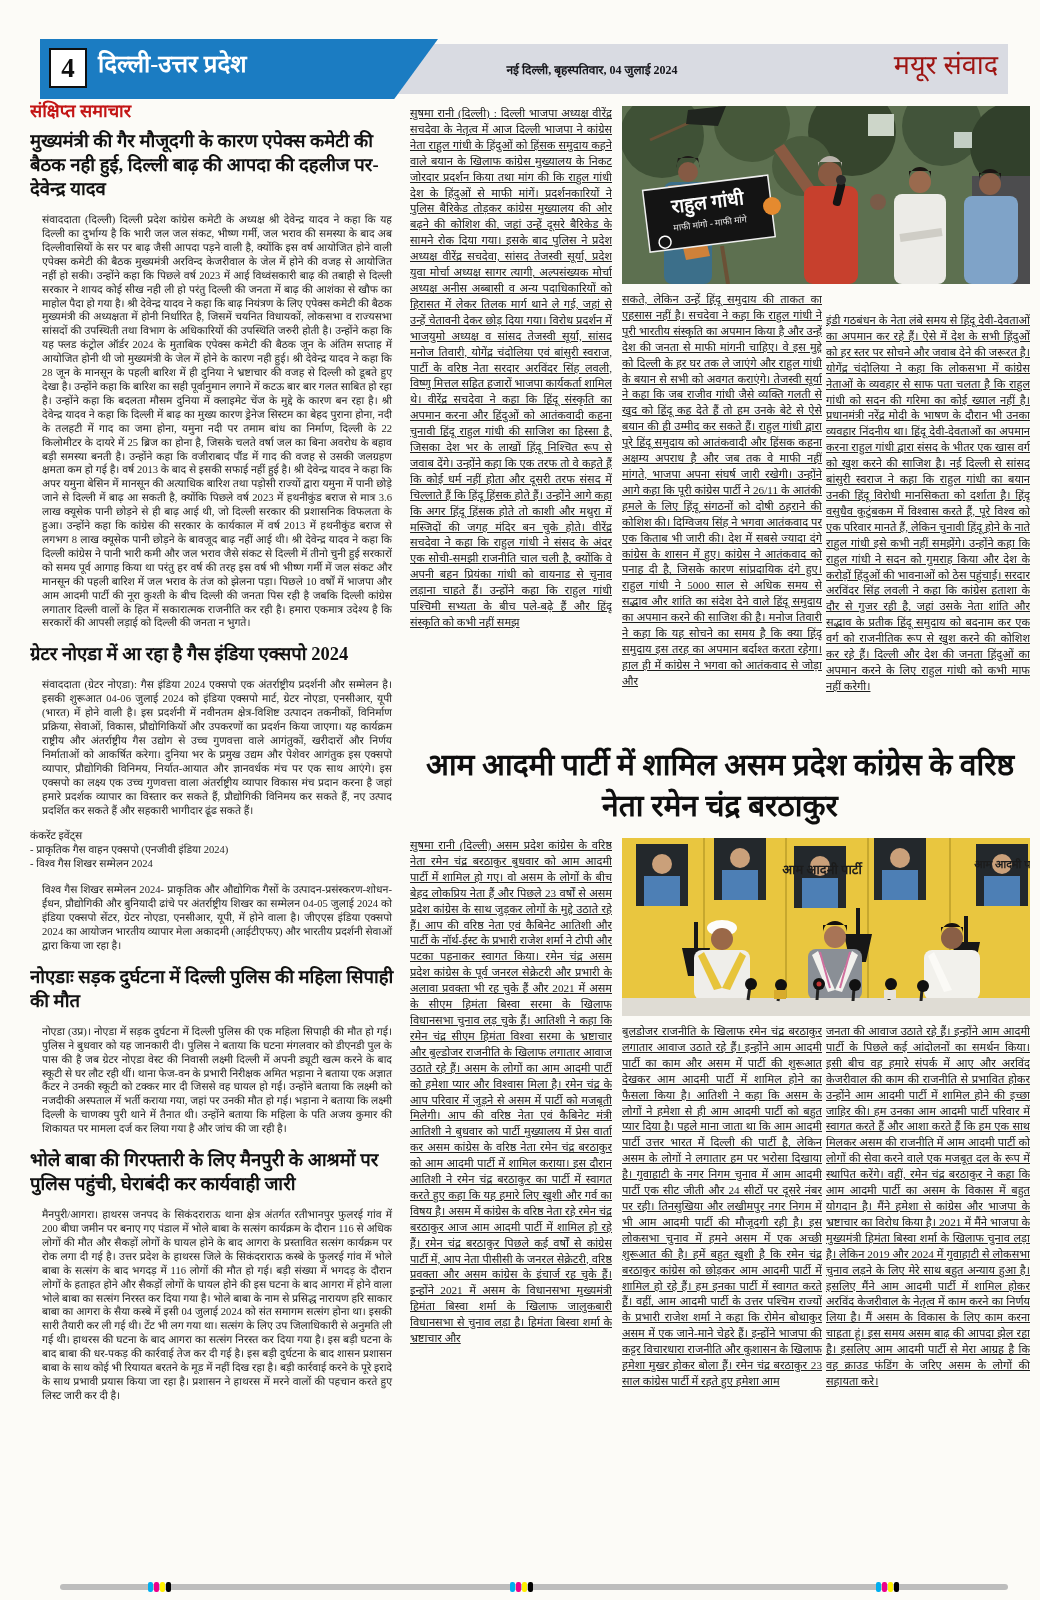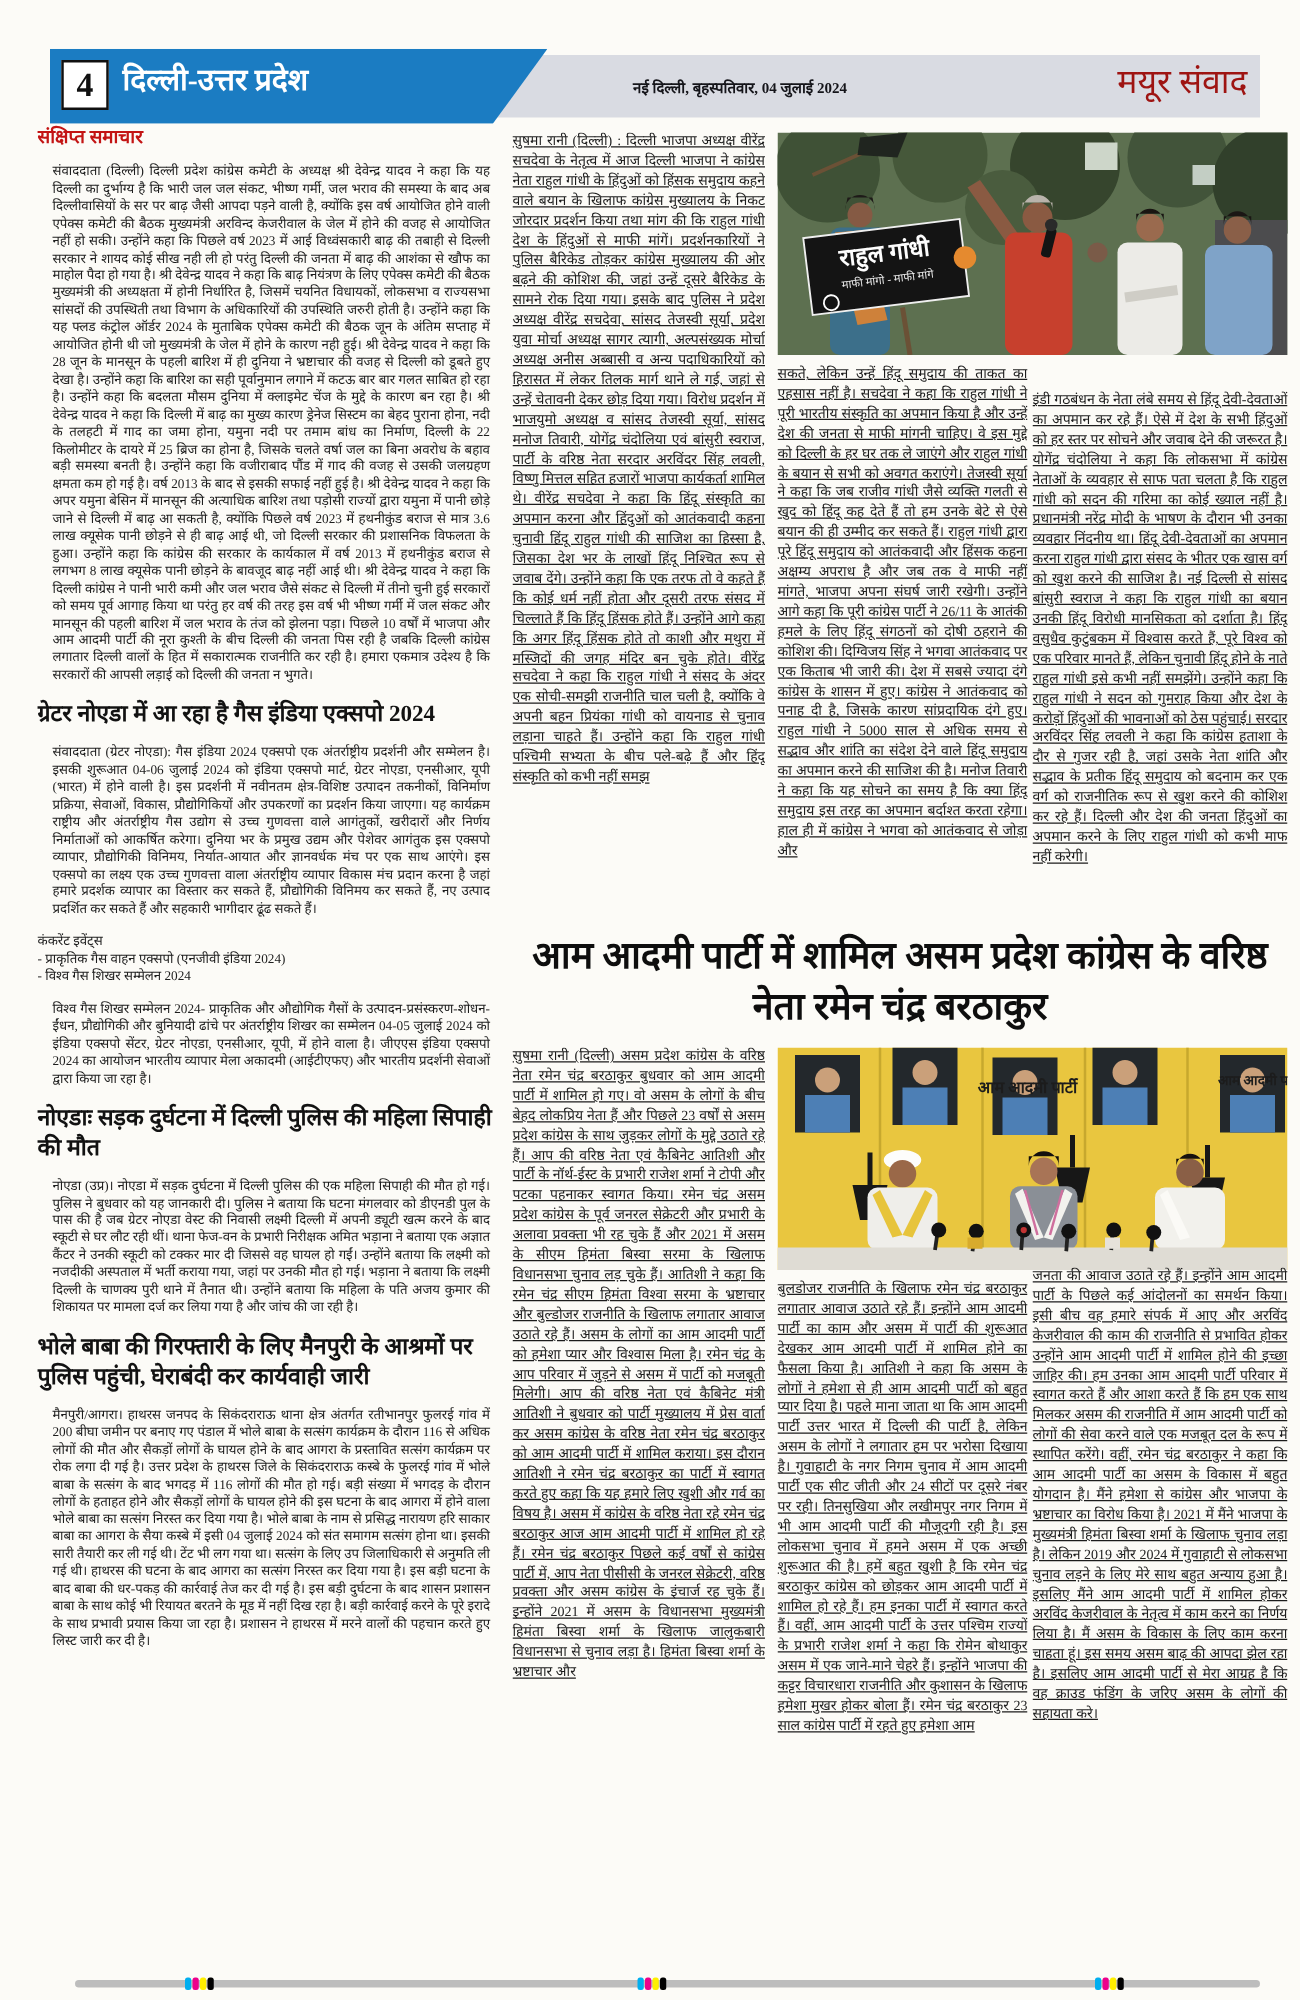--- a/index.html
+++ b/index.html
@@ -9,38 +9,38 @@
   .hdr{position:absolute;left:40px;top:44px;width:968px;height:50px;background:#d9dbe2;}
   .hdr-blue{position:absolute;left:0;top:-5px;width:398px;height:60px;background:#1b7cc2;
             clip-path:polygon(0 0,100% 0,89% 100%,0 100%);}
   .pagenum{position:absolute;left:9px;top:9px;width:34px;height:36px;background:#fff;border:2px solid #101010;
            display:flex;align-items:center;justify-content:center;font-size:27px;font-weight:700;color:#101010;}
   .section{position:absolute;left:58px;top:7px;font-size:24px;font-weight:700;color:#ffffff;white-space:nowrap;}
   .dateline{position:absolute;left:392px;top:17px;width:320px;text-align:center;font-size:12px;font-weight:700;color:#15151a;}
   .masthead{position:absolute;right:10px;top:1px;font-size:27px;font-weight:400;color:#9e1412;white-space:nowrap;}
   
   .briefs{position:absolute;left:30px;top:98px;width:374px;height:1472px;overflow:hidden;}
-  .briefs-label{font-size:15px;font-weight:700;color:#c31414;margin:0 0 6px 0;}
+  .briefs-label{font-size:18px;font-weight:700;color:#c31414;margin:0 0 6px 0;}
   .bh{font-size:18.5px;line-height:1.3;font-weight:700;color:#121212;margin:7px 0 4px 0;}
   .bb{font-size:10.6px;line-height:13.9px;text-align:justify;color:#1d1d1d;margin:12px;}
   .blist{font-size:10.6px;line-height:13.9px;color:#1d1d1d;margin:0;}
   
   .rg{position:absolute;left:410px;top:102px;width:620px;}
   .h1,.h2{font-size:30px;line-height:41px;font-weight:700;text-align:center;color:#0e0e0e;margin:0;}
   .art{position:relative;width:620px;}
   .art1{height:632px;}
   .art2{height:622px;margin-top:4px;}
   .c{position:absolute;font-size:11.2px;line-height:15.9px;text-align:justify;color:#1c1c1c;overflow:hidden;text-decoration:underline;}
   .a-c1{left:0;top:4px;width:202px;height:624px;}
   .a-ph{position:absolute;left:212px;top:4px;width:408px;height:178px;}
   .a-c2{left:212px;top:190px;width:200px;height:438px;}
   .a-c3{left:416px;top:190px;width:204px;height:438px;margin-top:21px;}
   .b-c1{left:0;top:4px;width:202px;height:614px;}
   .b-c2{left:212px;top:190px;width:200px;height:428px;}
-  .b-c3{left:416px;top:180px;width:204px;height:428px;}
+  .b-c3{left:416px;top:190px;width:204px;height:428px;}
   .h2wrap{margin:10px 0 8px 0;}
   svg{display:block;}
   
   .regbar{position:absolute;left:60px;top:1584px;width:948px;height:6px;background:#bdbdbd;border-radius:3px;}
   .regdots{position:absolute;top:-2px;display:flex;gap:1px;}
   .regdots span{width:5px;height:10px;border-radius:2px;display:inline-block;}
 </style>
 </head>
 <body>
 
@@ -52,20 +52,21 @@
       <div class="section">दिल्ली-उत्तर प्रदेश</div>
     </div>
     <div class="dateline">नई दिल्ली, बृहस्पतिवार, 04 जुलाई 2024</div>
     <div class="masthead">मयूर संवाद</div>
   </div>
 
   <div class="briefs">
     <div class="briefs-label">संक्षिप्त समाचार</div>
 
     <div>
+      <div class="bh">मुख्यमंत्री की गैर मौजूदगी के कारण एपेक्स कमेटी की बैठक नही हुई, दिल्ली बाढ़ की आपदा की दहलीज पर- देवेन्द्र यादव</div>
       <p class="bb">संवाददाता (दिल्ली) दिल्ली प्रदेश कांग्रेस कमेटी के अध्यक्ष श्री देवेन्द्र यादव ने कहा कि यह दिल्ली का दुर्भाग्य है कि भारी जल जल संकट, भीष्ण गर्मी, जल भराव की समस्या के बाद अब दिल्लीवासियों के सर पर बाढ़ जैसी आपदा पड़ने वाली है, क्योंकि इस वर्ष आयोजित होने वाली एपेक्स कमेटी की बैठक मुख्यमंत्री अरविन्द केजरीवाल के जेल में होने की वजह से आयोजित नहीं हो सकी। उन्होंने कहा कि पिछले वर्ष 2023 में आई विध्वंसकारी बाढ़ की तबाही से दिल्ली सरकार ने शायद कोई सीख नही ली हो परंतु दिल्ली की जनता में बाढ़ की आशंका से खौफ का माहोल पैदा हो गया है। श्री देवेन्द्र यादव ने कहा कि बाढ़ नियंत्रण के लिए एपेक्स कमेटी की बैठक मुख्यमंत्री की अध्यक्षता में होनी निर्धारित है, जिसमें चयनित विधायकों, लोकसभा व राज्यसभा सांसदों की उपस्थिती तथा विभाग के अधिकारियों की उपस्थिति जरुरी होती है। उन्होंने कहा कि यह फ्लड कंट्रोल ऑर्डर 2024 के मुताबिक एपेक्स कमेटी की बैठक जून के अंतिम सप्ताह में आयोजित होनी थी जो मुख्यमंत्री के जेल में होने के कारण नही हुई। श्री देवेन्द्र यादव ने कहा कि 28 जून के मानसून के पहली बारिश में ही दुनिया ने भ्रष्टाचार की वजह से दिल्ली को डूबते हुए देखा है। उन्होंने कहा कि बारिश का सही पूर्वानुमान लगाने में कटऊ बार बार गलत साबित हो रहा है। उन्होंने कहा कि बदलता मौसम दुनिया में क्लाइमेट चेंज के मुद्दे के कारण बन रहा है। श्री देवेन्द्र यादव ने कहा कि दिल्ली में बाढ़ का मुख्य कारण ड्रेनेज सिस्टम का बेहद पुराना होना, नदी के तलहटी में गाद का जमा होना, यमुना नदी पर तमाम बांध का निर्माण, दिल्ली के 22 किलोमीटर के दायरे में 25 ब्रिज का होना है, जिसके चलते वर्षा जल का बिना अवरोध के बहाव बड़ी समस्या बनती है। उन्होंने कहा कि वजीराबाद पौंड में गाद की वजह से उसकी जलग्रहण क्षमता कम हो गई है। वर्ष 2013 के बाद से इसकी सफाई नहीं हुई है। श्री देवेन्द्र यादव ने कहा कि अपर यमुना बेसिन में मानसून की अत्याधिक बारिश तथा पड़ोसी राज्यों द्वारा यमुना में पानी छोड़े जाने से दिल्ली में बाढ़ आ सकती है, क्योंकि पिछले वर्ष 2023 में हथनीकुंड बराज से मात्र 3.6 लाख क्यूसेक पानी छोड़ने से ही बाढ़ आई थी, जो दिल्ली सरकार की प्रशासनिक विफलता के हुआ। उन्होंने कहा कि कांग्रेस की सरकार के कार्यकाल में वर्ष 2013 में हथनीकुंड बराज से लगभग 8 लाख क्यूसेक पानी छोड़ने के बावजूद बाढ़ नहीं आई थी। श्री देवेन्द्र यादव ने कहा कि दिल्ली कांग्रेस ने पानी भारी कमी और जल भराव जैसे संकट से दिल्ली में तीनो चुनी हुई सरकारों को समय पूर्व आगाह किया था परंतु हर वर्ष की तरह इस वर्ष भी भीष्ण गर्मी में जल संकट और मानसून की पहली बारिश में जल भराव के तंज को झेलना पड़ा। पिछले 10 वर्षों में भाजपा और आम आदमी पार्टी की नूरा कुश्ती के बीच दिल्ली की जनता पिस रही है जबकि दिल्ली कांग्रेस लगातार दिल्ली वालों के हित में सकारात्मक राजनीति कर रही है। हमारा एकमात्र उदेश्य है कि सरकारों की आपसी लड़ाई को दिल्ली की जनता न भुगते।</p>
     </div>
 
     <div>
       <div class="bh">ग्रेटर नोएडा में आ रहा है गैस इंडिया एक्सपो 2024</div>
       <p class="bb">संवाददाता (ग्रेटर नोएडा): गैस इंडिया 2024 एक्सपो एक अंतर्राष्ट्रीय प्रदर्शनी और सम्मेलन है। इसकी शुरूआत 04-06 जुलाई 2024 को इंडिया एक्सपो मार्ट, ग्रेटर नोएडा, एनसीआर, यूपी (भारत) में होने वाली है। इस प्रदर्शनी में नवीनतम क्षेत्र-विशिष्ट उत्पादन तकनीकों, विनिर्माण प्रक्रिया, सेवाओं, विकास, प्रौद्योगिकियों और उपकरणों का प्रदर्शन किया जाएगा। यह कार्यक्रम राष्ट्रीय और अंतर्राष्ट्रीय गैस उद्योग से उच्च गुणवत्ता वाले आगंतुकों, खरीदारों और निर्णय निर्माताओं को आकर्षित करेगा। दुनिया भर के प्रमुख उद्यम और पेशेवर आगंतुक इस एक्सपो व्यापार, प्रौद्योगिकी विनिमय, निर्यात-आयात और ज्ञानवर्धक मंच पर एक साथ आएंगे। इस एक्सपो का लक्ष्य एक उच्च गुणवत्ता वाला अंतर्राष्ट्रीय व्यापार विकास मंच प्रदान करना है जहां हमारे प्रदर्शक व्यापार का विस्तार कर सकते हैं, प्रौद्योगिकी विनिमय कर सकते हैं, नए उत्पाद प्रदर्शित कर सकते हैं और सहकारी भागीदार ढूंढ सकते हैं।</p>
       <div class="blist">कंकरेंट इवेंट्स</div>
       <div class="blist">- प्राकृतिक गैस वाहन एक्सपो (एनजीवी इंडिया 2024)</div>
       <div class="blist">- विश्व गैस शिखर सम्मेलन 2024</div>
       <p class="bb">विश्व गैस शिखर सम्मेलन 2024- प्राकृतिक और औद्योगिक गैसों के उत्पादन-प्रसंस्करण-शोधन-ईंधन, प्रौद्योगिकी और बुनियादी ढांचे पर अंतर्राष्ट्रीय शिखर का सम्मेलन 04-05 जुलाई 2024 को इंडिया एक्सपो सेंटर, ग्रेटर नोएडा, एनसीआर, यूपी, में होने वाला है। जीएएस इंडिया एक्सपो 2024 का आयोजन भारतीय व्यापार मेला अकादमी (आईटीएफए) और भारतीय प्रदर्शनी सेवाओं द्वारा किया जा रहा है।</p>

